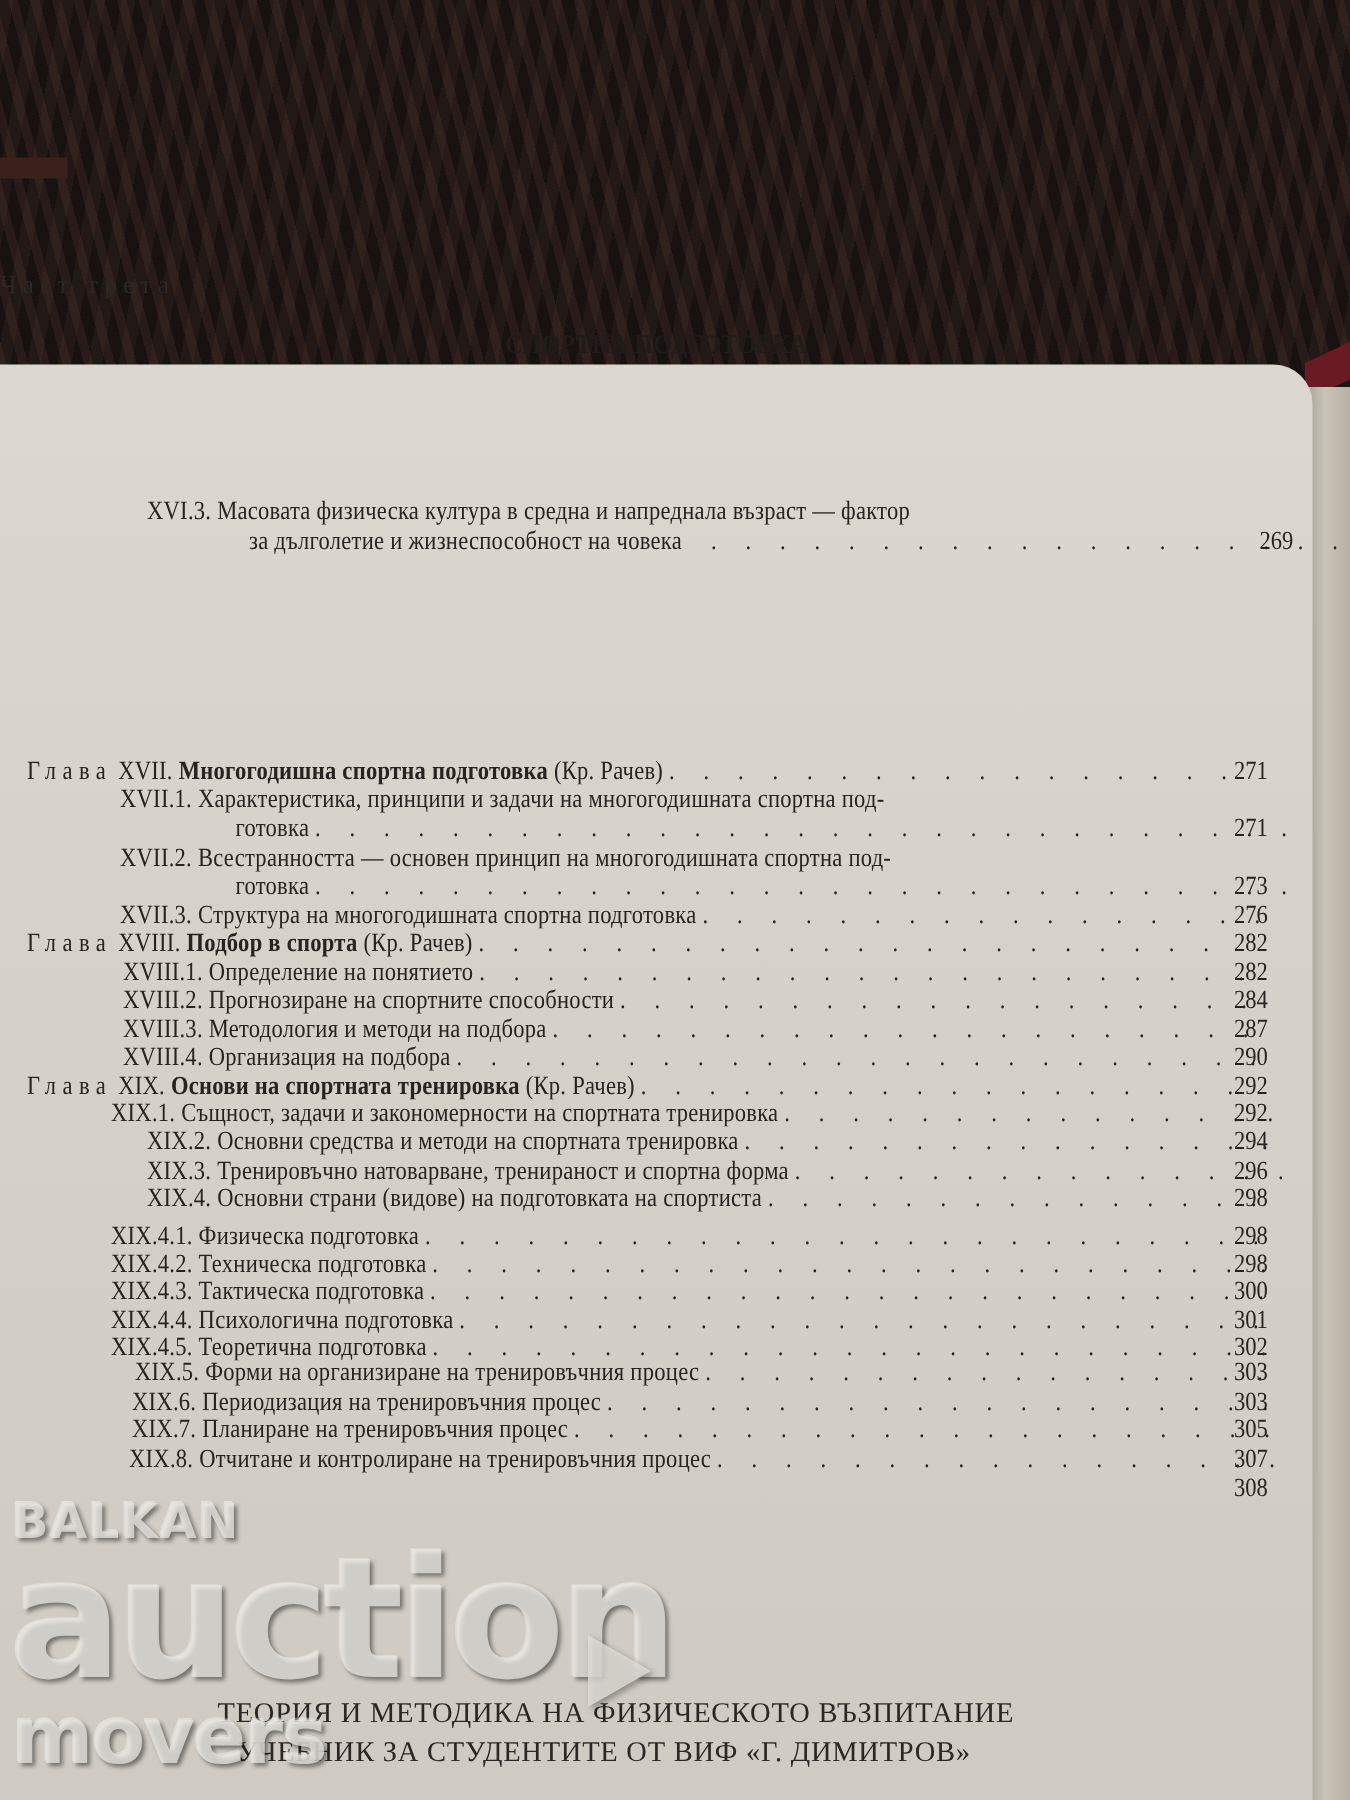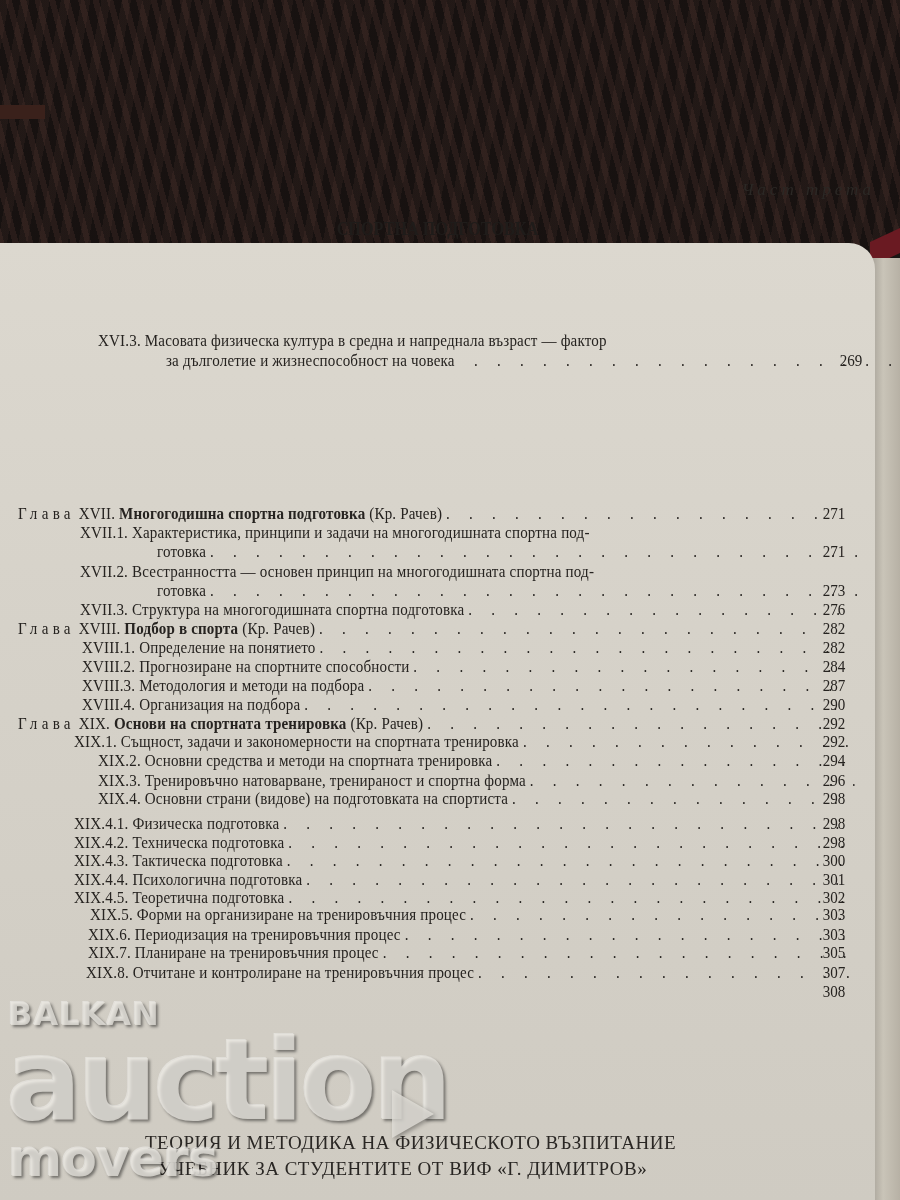--- a/index.html
+++ b/index.html
@@ -33,21 +33,21 @@
   }
   .toc { position:absolute; left:0; top:0; width:875px; color:#262320; }
   .line {
     position:absolute; font-size:17.5px; line-height:20px; white-space:nowrap;
     letter-spacing:0.2px; transform:scaleX(0.86); transform-origin:left center;
   }
   .num { position:absolute; font-size:17.5px; line-height:20px; transform:scaleX(0.86); transform-origin:right center; right:30px; }
   .dots { letter-spacing:9px; }
   .bold { font-weight:bold; }
   .spaced { letter-spacing:5px; }
-  .part { position:absolute; top:423px; left:0; width:875px; text-align:right; font-size:17px; letter-spacing:4px; color:#2b2825;font-style:italic; }
+  .part { position:absolute; top:423px; left:0; width:875px; text-align:left; font-size:17px; letter-spacing:4px; color:#2b2825; }
   .title { position:absolute; top:462px; left:0; width:875px; text-align:center; font-size:18px; font-weight:bold; color:#1f1c1a; transform:scaleX(0.9); }
   .footer1,.footer2 { position:absolute; left:145px; font-size:19px; color:#2a2724; letter-spacing:0.5px; }
   .footer1 { top:1132px; }
   .footer2 { top:1158px; left:158px; }
   .watermark {
     position:absolute; color:rgba(235,232,226,0.75);
     font-family:"DejaVu Sans", sans-serif; font-weight:bold;
     text-shadow:2px 2px 3px rgba(0,0,0,0.45), -1px -1px 0 rgba(255,255,255,0.4);
   }
   .wm-balkan { left:8px; top:995px; font-size:32px; letter-spacing:1px; }

